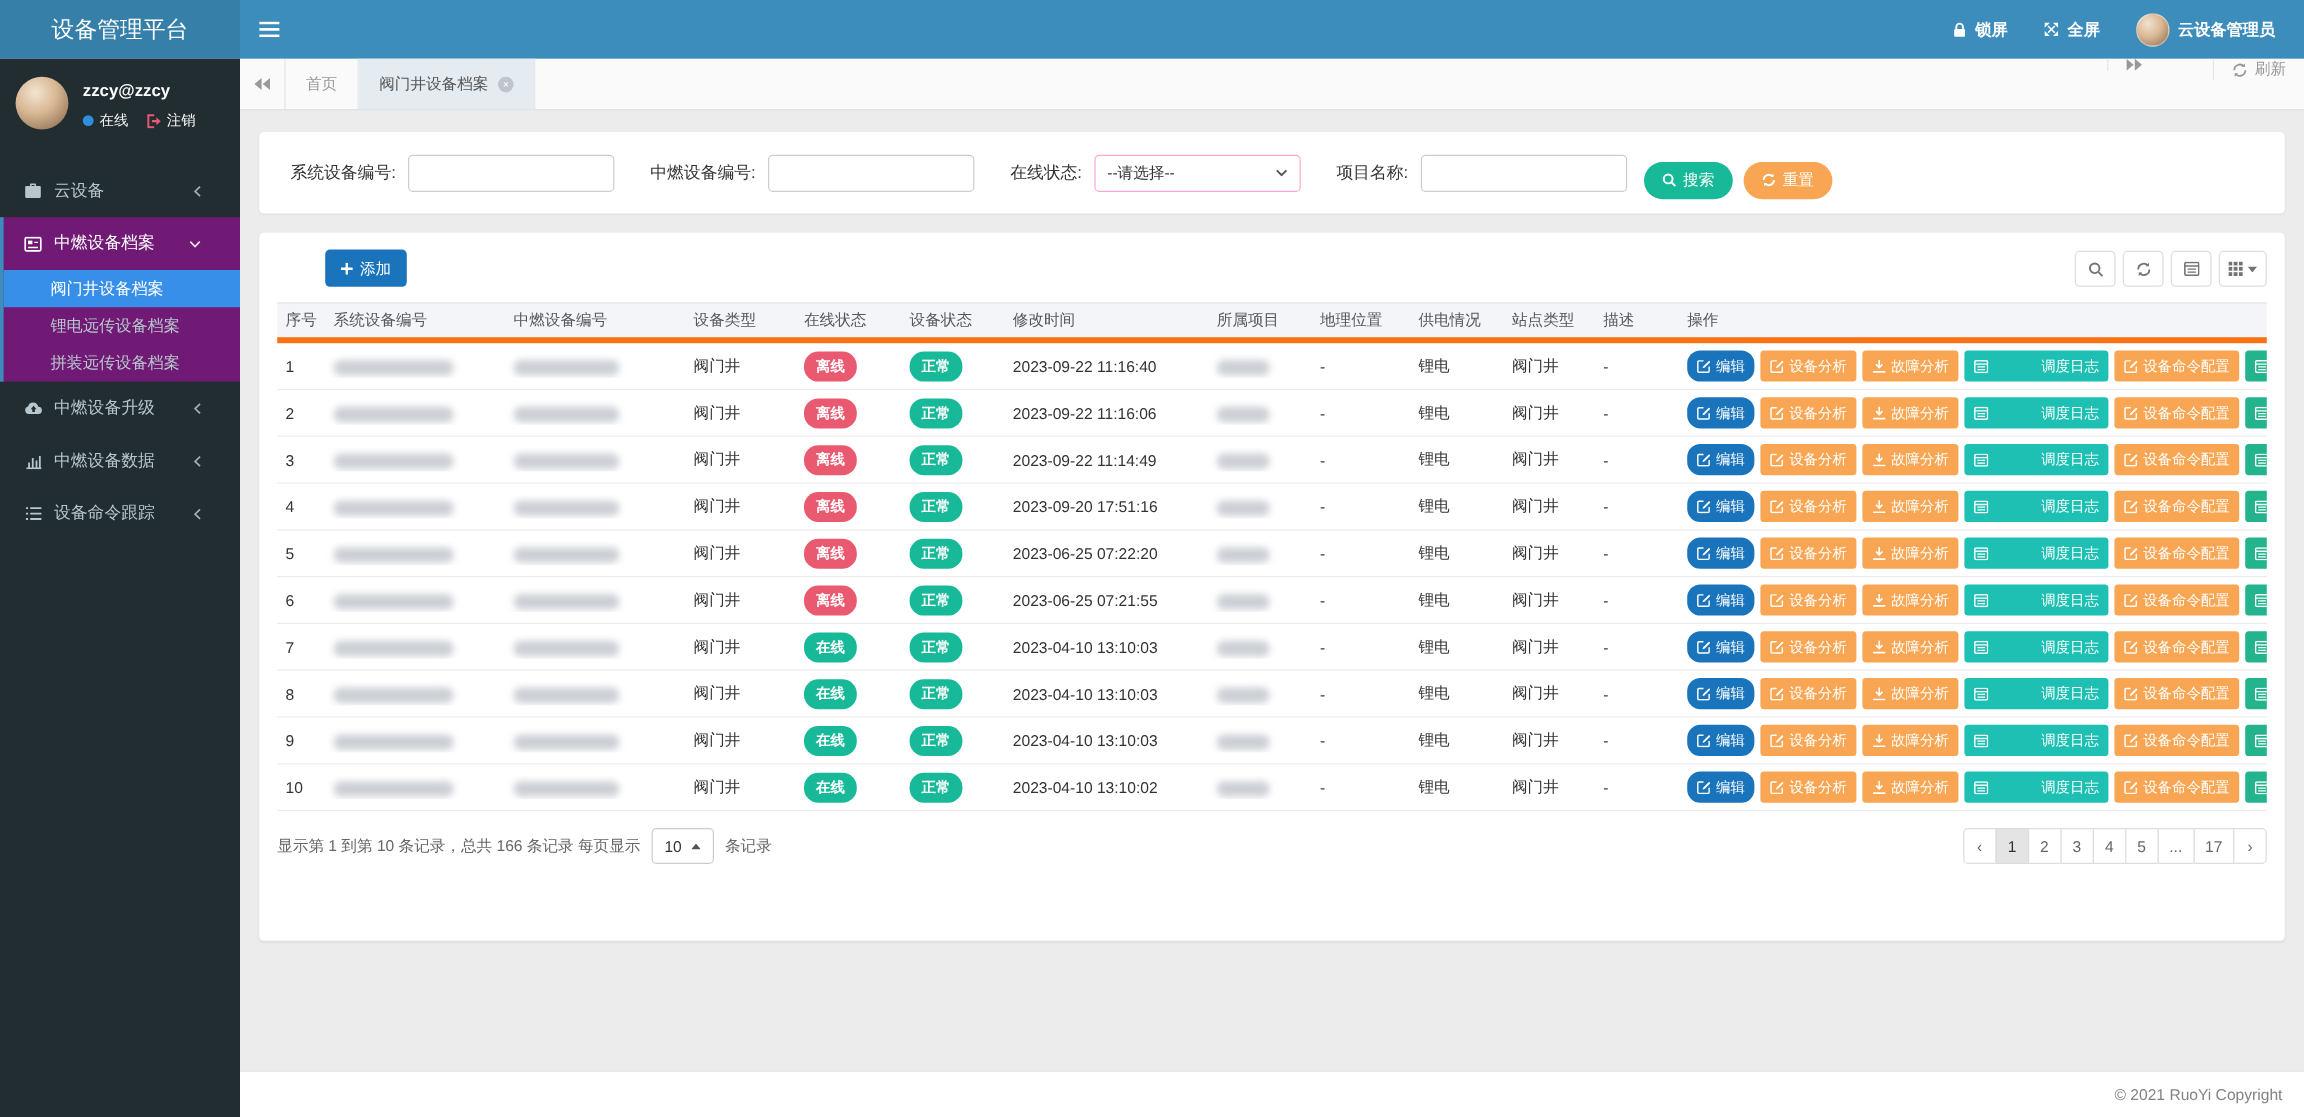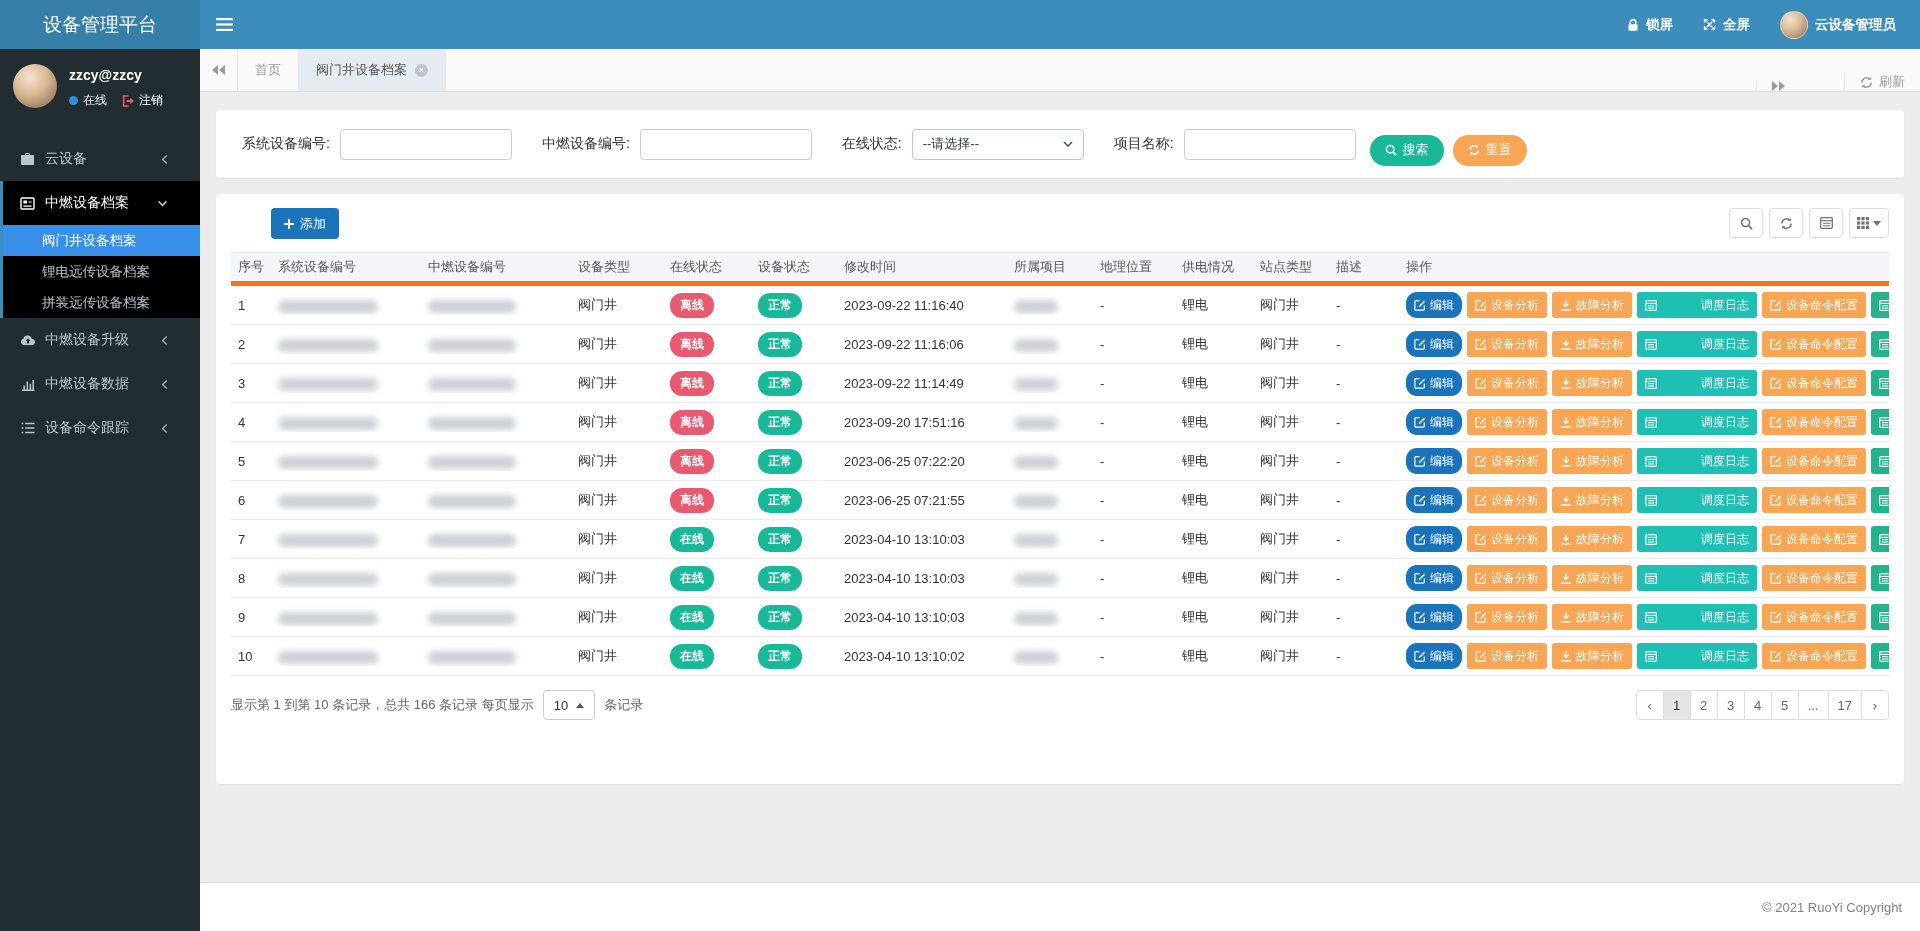--- a/index.html
+++ b/index.html
@@ -25,50 +25,50 @@
   .user-info { color:#fff; padding-top:3px; }
   .user-name { font-size:14px; font-weight:bold; }
   .user-status { margin-top:9px; font-size:12px; display:flex; align-items:center; gap:5px; color:#f2f2f2; }
   .dot { width:9px; height:9px; border-radius:50%; background:#2f8ee0; }
   .logout-link { display:flex; align-items:center; gap:4px; margin-left:10px; color:#ffffff; cursor:pointer; }
   .logout-link .icn { color:#e9596f; }
   .menu { margin-top:16px; }
   .menu-item { height:44px; display:flex; align-items:center; padding:0 32px 0 19px; color:var(--menu-text,#b8c7ce); font-size:14px; cursor:pointer; }
   .menu-item .mi-icon { width:17px; margin-right:9px; }
   .menu-item .chev { margin-left:auto; opacity:.85; }
-  .menu-group.expanded { border-left:3px solid var(--navbar,#3c8dbc); background:#000000; }
+  .menu-group.expanded { border-left:3px solid var(--navbar,#3c8dbc); background:#701a75; }
   .menu-group.expanded .menu-item { padding-left:16px; color:#fff; }
   .submenu-item { height:31px; display:flex; align-items:center; padding-left:39px; color:#b8c7ce; font-size:13.5px; cursor:pointer; }
   .submenu-item.active { background:var(--active-menu-bg,#378fe9); color:#fff; }
 
   
   .main { flex:1; display:flex; flex-direction:column; height:882px; min-width:0; }
   .tabbar { height:43px; background:#fafafa; border-bottom:1px solid #d9dde2; display:flex; align-items:stretch; flex-shrink:0; }
   .tab-nav-btn { width:38px; display:flex; align-items:center; justify-content:center; color:#9a9a9a; border-right:1px solid #e4e4e4; cursor:pointer; background:transparent; border-top:none;border-bottom:none;border-left:none; }
   .tab { padding:0 17px; display:flex; align-items:center; gap:8px; font-size:13px; color:#999; border-right:1px solid #e6e6e6; cursor:pointer; }
   .tab.active { background:#e4ebf1; color:#555; }
   .tab-close { width:13px; height:13px; border-radius:50%; background:#c0c4cc; color:#fff; font-size:9px; line-height:13px; text-align:center; cursor:pointer; }
-  .tab-right { margin-left:auto; display:flex; align-items:flex-end;gap:44px; }
+  .tab-right { margin-left:auto; display:flex; align-items:flex-start;gap:44px; }
   .tab-right > div { display:flex; align-items:center; gap:6px; padding:0 15px; color:#999; font-size:13px; border-left:1px solid #e4e4e4; cursor:pointer; }
 
   .content { flex:1; padding:18px 16px 0; overflow:hidden; }
 
   
   .search-card { background:#fff; border-radius:4px; height:68px; display:flex; align-items:center; padding:0 26px; box-shadow:0 1px 2px rgba(0,0,0,.06); font-size:14px; color:#333; }
   .field { display:flex; align-items:center; margin-right:30px; }
   .field label { margin-right:10px; white-space:nowrap; }
   .inp { width:172px; height:31px; border:1px solid #ccc; border-radius:4px; padding:0 8px; font-size:13px; font-family:inherit; }
   .selectbox { width:172px; height:31px; border:1px solid #f9a8d4; border-radius:4px; padding:0 10px; display:flex; align-items:center; justify-content:space-between; color:#333; cursor:pointer; background:#fff; font-size:13px; }
   .pill { height:31px; border-radius:16px; border:none; color:#fff; font-size:13px; padding:0 15px; display:inline-flex; align-items:center; gap:6px; cursor:pointer; font-family:inherit;margin-top:12px; }
   .pill.search { background:var(--success,#18b998); }
   .pill.reset { background:var(--warning,#f8a653); margin-left:9px; }
 
   
   .table-card { background:#fff; border-radius:4px; margin-top:16px; padding:14px 15px; height:590px; box-shadow:0 1px 2px rgba(0,0,0,.06); }
-  .card-toolbar { display:flex; justify-content:space-between; align-items:flex-start;padding-left:40px; }
+  .card-toolbar { display:flex; justify-content:space-between; align-items:flex-end;padding-left:40px; }
   .btn-add { background:var(--primary,#1a74bb); color:#fff; border:none; border-radius:4px; height:31px; padding:0 13px; font-size:13px; display:inline-flex; align-items:center; gap:6px; cursor:pointer; font-family:inherit; }
   .tool-btns { display:flex; gap:6px; }
   .tool-btn { min-width:34px; height:30px; border:1px solid #ddd; border-radius:4px; background:#fff; color:#737373; display:inline-flex; align-items:center; justify-content:center; gap:4px; cursor:pointer; padding:0 7px; }
 
   .grid { margin-top:13px; font-size:13px; color:#333; }
   .g-row { display:grid; grid-template-columns:40px 150px 150px 92px 88px 86px 170px 86px 82px 78px 76px 70px 1fr; align-items:center; border-bottom:1px solid #ececec; min-height:39px; }
   .g-row.g-head { background:#f3f5f8; color:#53575e; min-height:34px; border-top:1px solid #e6e6e6; border-bottom:5px solid #f97316; }
   .cell { padding:2px 4px 2px 7px; overflow:hidden; white-space:nowrap; }
   .badge { display:inline-block; min-width:44px; text-align:center; padding:4px 8px; border-radius:12px; color:#fff; font-size:12px; font-weight:bold; }
   .badge.red { background:var(--danger,#e9596f); }
@@ -83,21 +83,21 @@
 
   .table-footer { display:flex; justify-content:space-between; align-items:flex-end; margin-top:14px; color:#666; font-size:13px; }
   .page-info { display:flex; align-items:center; }
   .page-size-btn { border:1px solid #ccc; border-radius:4px; height:30px; padding:0 10px; display:inline-flex; align-items:center; gap:8px; background:#fff; color:#333; margin:0 9px; cursor:pointer; font-family:inherit; font-size:13px; }
   .pager { display:flex; }
   .page-btn { min-width:28px; height:30px; border:1px solid #ddd; background:#fff; color:#666; display:inline-flex; align-items:center; justify-content:center; padding:0 9px; margin-left:-1px; font-size:13px; cursor:pointer; font-family:inherit; }
   .page-btn:first-child { border-radius:4px 0 0 4px; margin-left:0; }
   .page-btn:last-child { border-radius:0 4px 4px 0; }
   .page-btn.active { background:#e4e4e4; color:#333; }
 
-  .page-footer { height:49px; background:#fff; border-top:1px solid #dcdcdc; display:flex; align-items:center; justify-content:flex-end; padding-right:18px; color:#838383; font-size:13px; flex-shrink:0; }
+  .page-footer { height:39px; background:#fff; border-top:1px solid #dcdcdc; display:flex; align-items:center; justify-content:flex-end; padding-right:18px; color:#838383; font-size:13px; flex-shrink:0; }
 </style>
 </head>
 <body>
 
 <div class="header">
   <div class="logo">设备管理平台</div>
   <div class="navbar">
     <button class="hamburger">
       <span class="icn">
         <svg width="17" height="13" viewBox="0 0 17 13" fill="currentColor">

